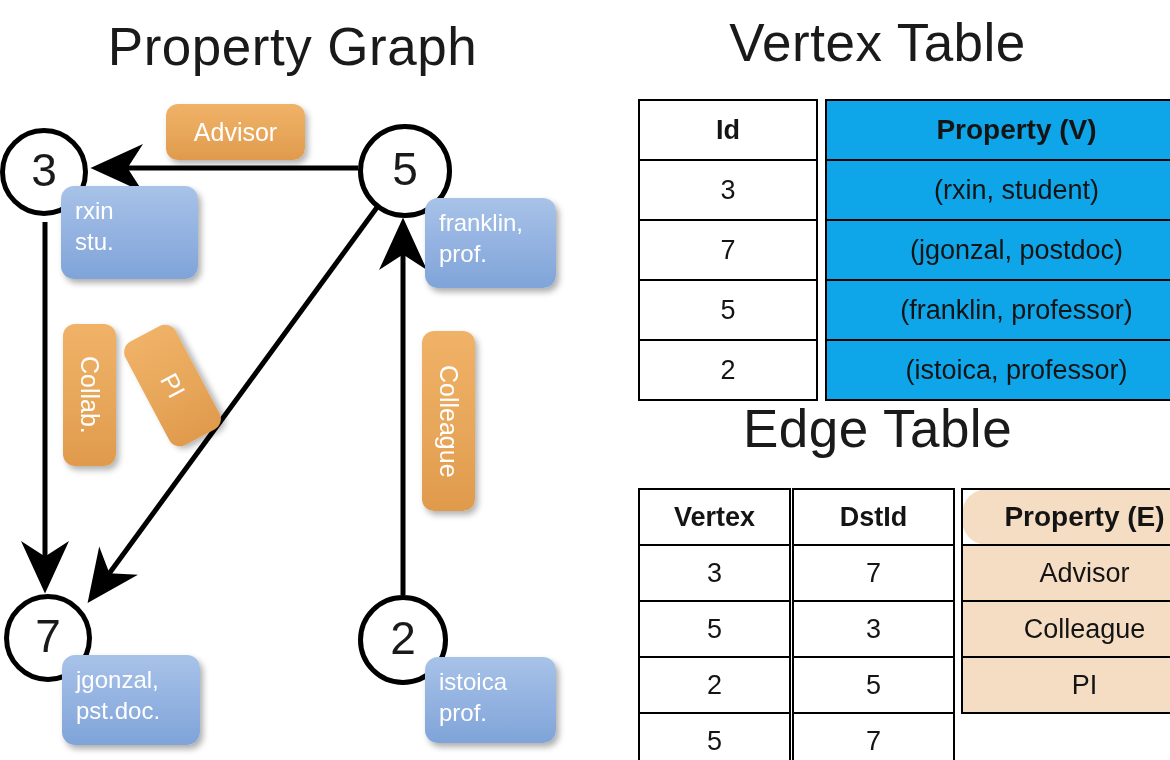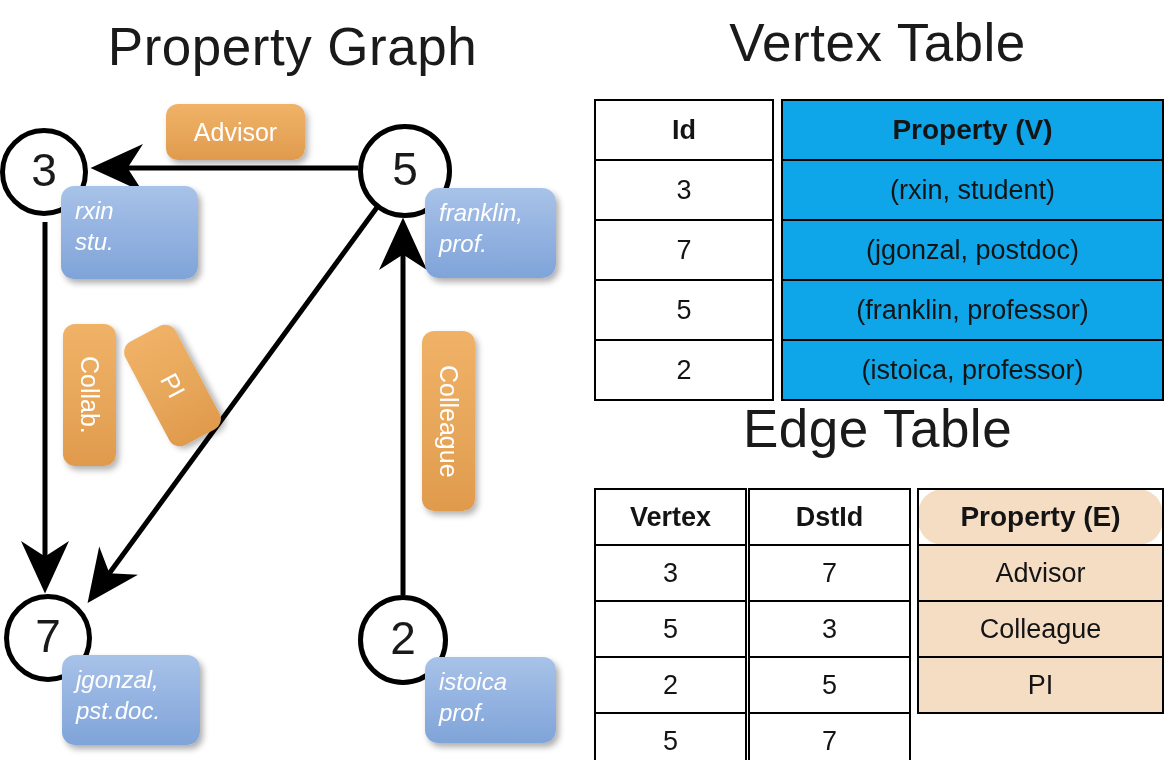--- a/index.html
+++ b/index.html
@@ -69,21 +69,20 @@
     position: absolute;
     border-radius: 13px;
     background: linear-gradient(to bottom, #a8c3e8 0%, #96b4e2 45%, #7fa4d8 100%);
     box-shadow: 3px 4px 6px rgba(0,0,0,0.32);
     color: #ffffff;
     font-size: 24px;
     line-height: 1.30;
     padding: 9px 0 0 14px;
     box-sizing: border-box;
     font-weight: 400;
-    font-style: italic;
   }
   .prop-box .line { display: block; }
 
   
   .edge-label {
     position: absolute;
     border-radius: 12px;
     background: linear-gradient(to bottom, #f0b267 0%, #e8a85c 50%, #e09a4c 100%);
     box-shadow: 3px 4px 6px rgba(0,0,0,0.3);
     color: #ffffff;
@@ -98,20 +97,21 @@
     writing-mode: vertical-rl;
     text-orientation: mixed;
     white-space: nowrap;
   }
 
   
   .tbl {
     position: absolute;
     border-collapse: collapse;
     table-layout: fixed;
+    margin-left: 44px;
   }
   .tbl td, .tbl th {
     border: 2px solid #000000;
     text-align: center;
     vertical-align: middle;
     font-family: "Liberation Sans", sans-serif;
     font-weight: 400;
     color: #141414;
     padding: 0;
   }
@@ -173,21 +173,21 @@
     </div>
     <div class="node" id="node-2" style="left:358px; top:595px; width:90px;  height:90px;">
       <span>2</span>
     </div>
 
     <div class="prop-box" style="left:61px;  top:186px; width:137px; height:93px;">
       <span class="line">rxin</span>
       <span class="line">stu.</span>
     </div>
 
-    <div class="prop-box" style="left:425px; top:188px; width:131px; height:90px;border-radius:14px;">
+    <div class="prop-box" style="left:425px; top:198px; width:131px; height:90px;">
       <span class="line">franklin,</span>
       <span class="line">prof.</span>
     </div>
 
     <div class="prop-box" style="left:62px;  top:655px; width:138px; height:90px;">
       <span class="line">jgonzal,</span>
       <span class="line">pst.doc.</span>
     </div>
 
     <div class="prop-box" style="left:425px; top:657px; width:131px; height:86px;">

